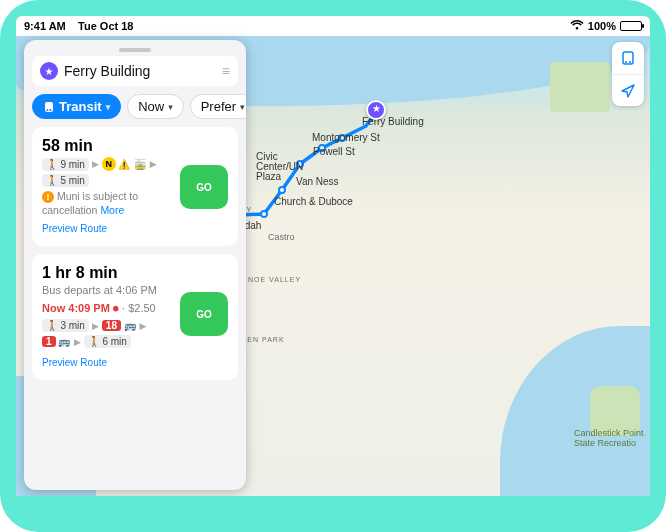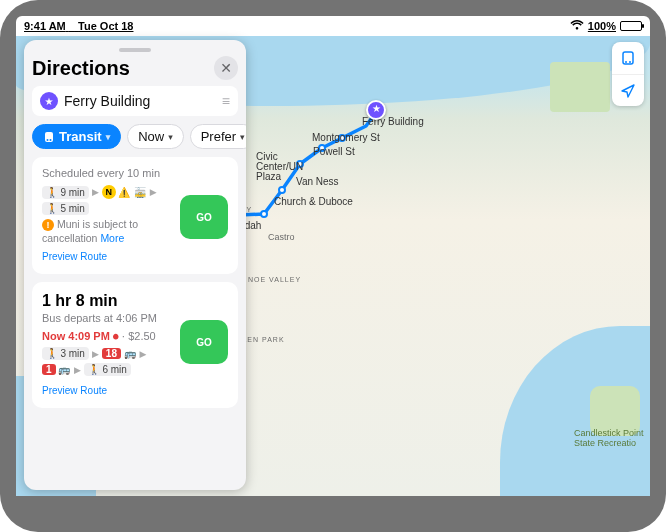--- a/index.html
+++ b/index.html
@@ -1,20 +1,19 @@
 <!DOCTYPE html>
 <html><head>
 <meta charset="utf-8">
 <style>
   * { box-sizing: border-box; margin: 0; padding: 0; font-family: -apple-system, "Helvetica Neue", Arial, sans-serif; }
   body { background: #fff; }
   .device {
-    width: 666px; height: 532px; background: #737373; border-radius: 38px; padding: 16px 20px 0 16px;
+    width: 666px; height: 532px; background: #5eead4; border-radius: 38px; padding: 16px 20px 0 16px;
     position: relative;
-    text-decoration: underline;
   }
   .camera { position:absolute; top:30px; left:50%; transform:translateX(-50%); width:8px; height:8px; background:#222; border-radius:50%; box-shadow:0 0 0 2px #111; }
   .screen {
     width: 634px; height: 480px; background: #fff; border-radius: 6px 6px 0 0; overflow: hidden;
     position: relative;
   }
   .statusbar {
     height: 20px; display:flex; justify-content:space-between; align-items:center;
     padding: 0 8px; font-size: 11px; font-weight:600; color:#000;
   }
@@ -160,24 +159,20 @@
             <svg width="14" height="14" viewBox="0 0 14 14">
                 <path d="M1 7 L13 1 L7 13 L6 8 Z" fill="none" stroke="#0a84ff" stroke-width="1.4" stroke-linejoin="round"></path>
               </svg>
           </div>
         </div>
       </div>
     </div>
 
     <div class="panel">
       <div class="grabber"></div>
-      <div class="panelHead">
-        <h1>Directions</h1>
-        <div class="closex">✕</div>
-      </div>
       <div class="destField">
         <span class="star">★</span>
         <span class="name">Ferry Building</span>
         <span class="reorder">≡</span>
       </div>
       <div class="pills">
         <div class="pill primary">
           <svg width="12" height="12" viewBox="0 0 12 12">
               <rect x="2" y="1" width="8" height="10" rx="2" fill="#fff"></rect>
               <circle cx="4.5" cy="9" r="1" fill="#0a84ff"></circle>
@@ -190,21 +185,21 @@
           <span>Now</span>
           <span class="chev">▾</span>
         </div>
         <div class="pill">
           <span>Prefer</span>
           <span class="chev">▾</span>
         </div>
       </div>
 
       <div class="card">
-        <div class="sub">Scheduled every 10 min</div>
+        <h2>58 min</h2>
         <div class="stepRow">
           <span class="chip">🚶 <span>9 min</span></span>
           <span class="arr">▶</span>
           <span class="chipY">N</span>
           <span>⚠️</span>
           <span>🚋</span>
           <span class="arr">▶</span>
         </div>
         <div class="stepRow">
           <span class="chip">🚶 <span>5 min</span></span>

